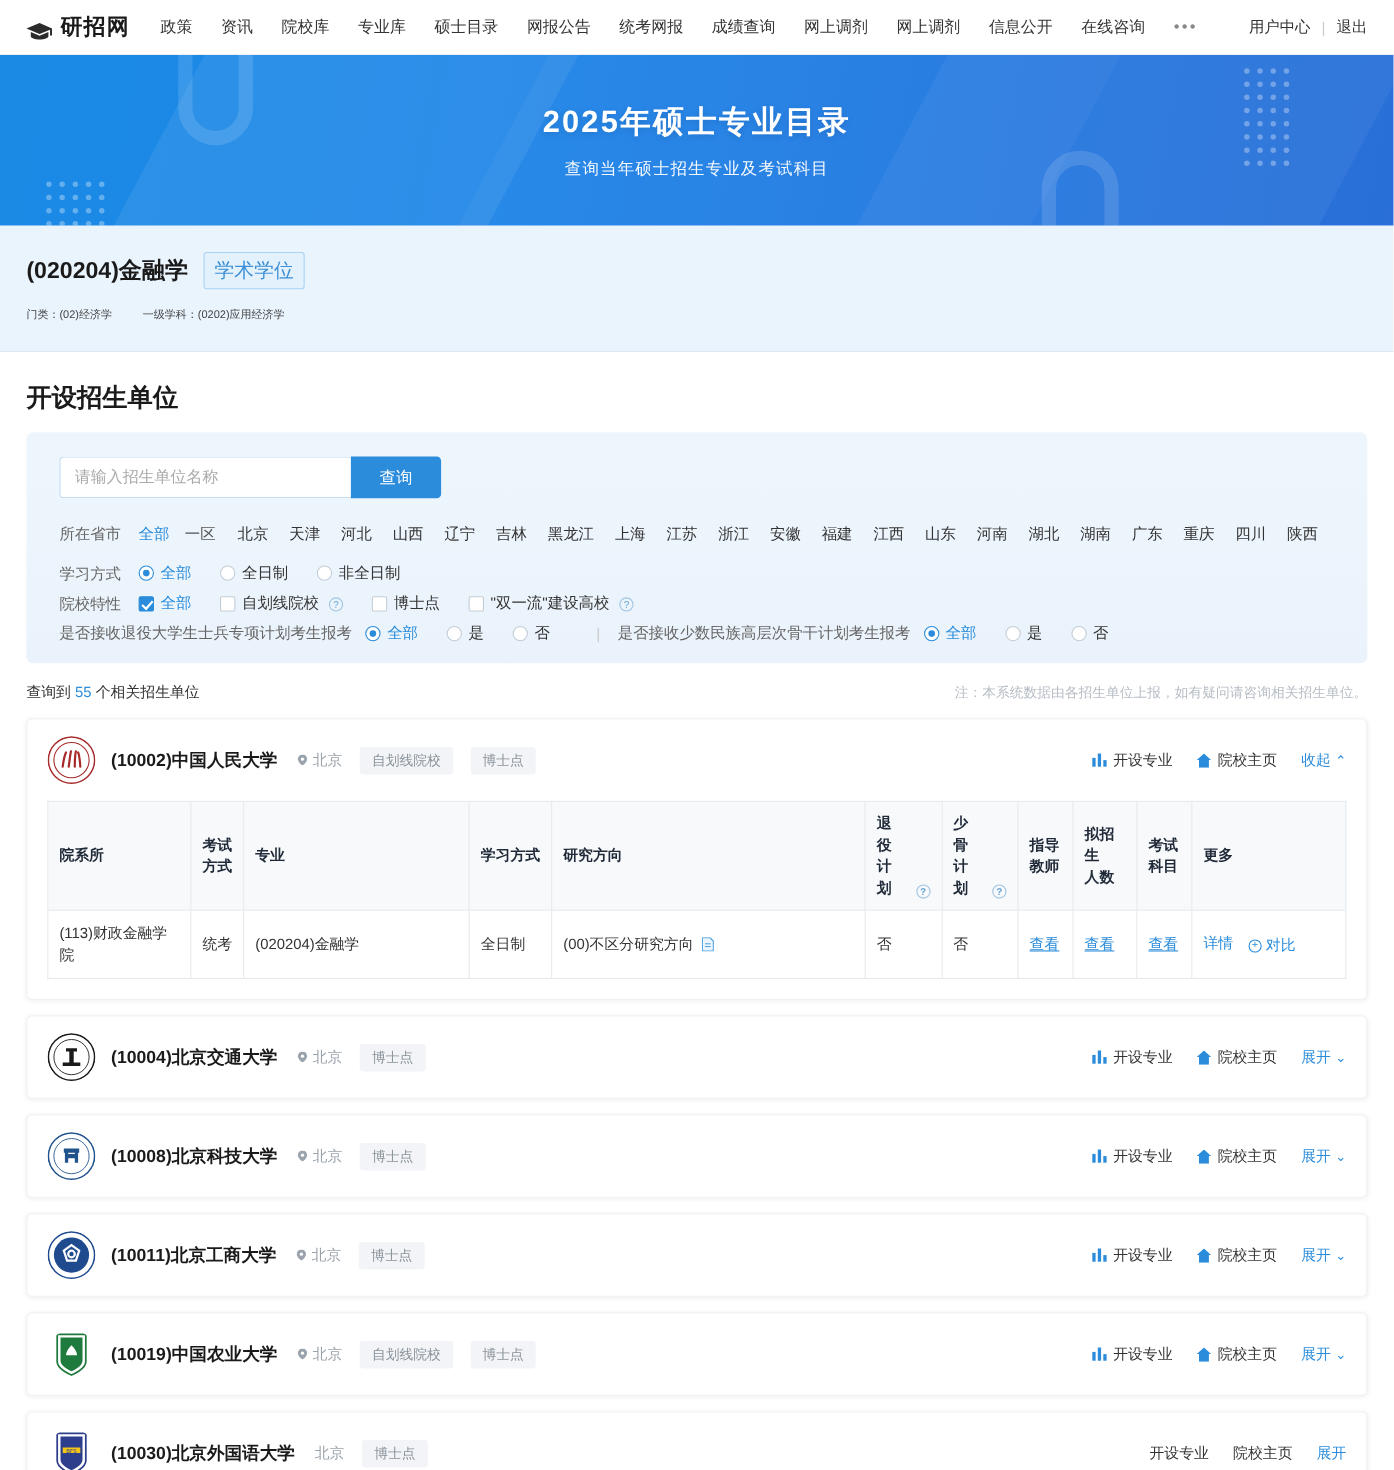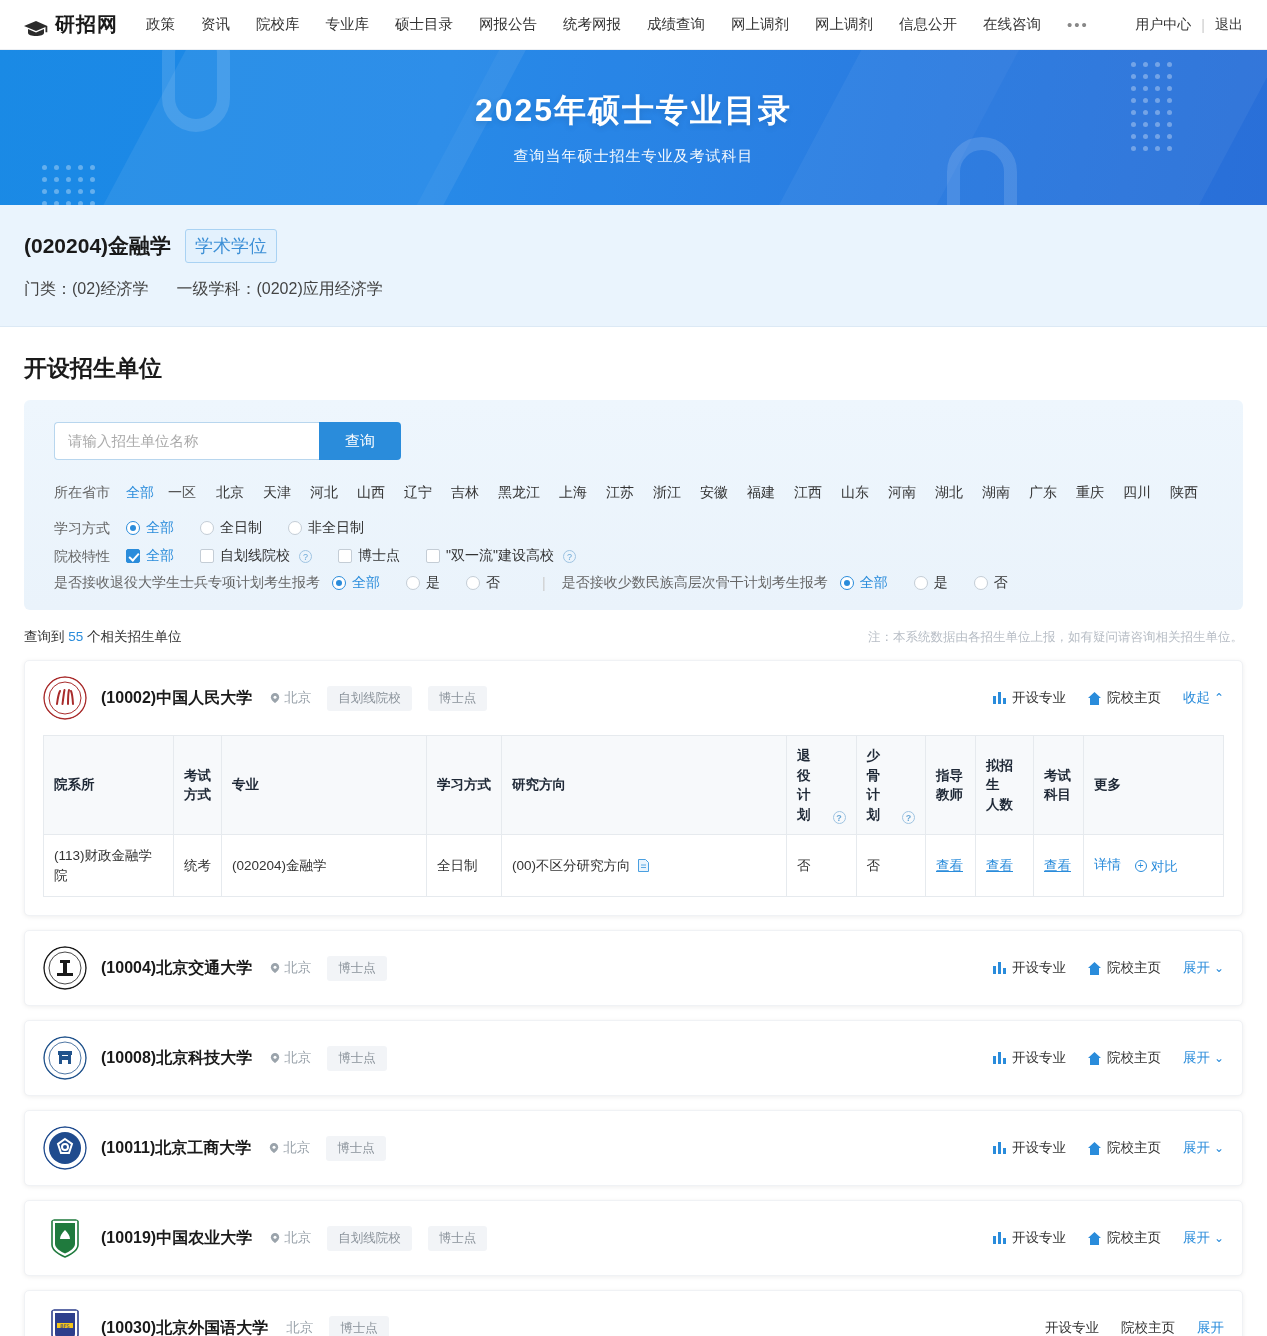--- a/index.html
+++ b/index.html
@@ -68,41 +68,41 @@
   }
   .ring-a { width: 68px; height: 112px; border-radius: 40px; top: -30px; left: 162px; }
   .ring-b { width: 70px; height: 110px; border-radius: 40px; bottom: -42px; right: 250px; }
   .dotgrid {
     position: absolute; display: grid; gap: 7px;
   }
   .dotgrid i { display:block; width: 5px; height: 5px; border-radius: 50%; background: rgba(255,255,255,0.32); }
   .dg-left { left: 42px; top: 115px; grid-template-columns: repeat(5, 5px); grid-template-rows: repeat(6, 5px); }
   .dg-right { right: 95px; top: 12px; grid-template-columns: repeat(4, 5px); grid-template-rows: repeat(8, 5px); }
   .banner h1 {
-    color: #fff; font-size: 32px; font-weight: bold; letter-spacing: 2px;
+    color: #fff; font-size: 28px; font-weight: bold; letter-spacing: 2px;
     text-shadow: 0 2px 6px rgba(0,0,0,0.12); position: relative; z-index: 2;
   }
   .banner .sub {
     color: rgba(255,255,255,0.95); font-size: 15px; margin-top: 14px;
     position: relative; z-index: 2; letter-spacing: 1px;
   }
 
   
   .major-info {
     background: #eaf4fd;
     padding: 24px 24px 26px 24px;
     border-bottom: 1px solid #dce9f5;
   }
   .major-title-row { display: flex; align-items: center; gap: 14px; }
   .major-title { font-size: 21px; font-weight: bold; color: #1a1a1a; }
   .degree-badge {
     border: 1px solid #a9d2f3; color: #3c8fd6; background: #e3f1fd;
     font-size: 18px; padding: 4px 9px; border-radius: 3px;
   }
-  .major-meta { margin-top: 16px; font-size: 16px; color: #444; display: flex; gap: 28px; }
+  .major-meta { margin-top: 16px; font-size: 10px; color: #444; display: flex; gap: 28px; }
 
   
   .section { padding: 0 24px; }
   .section-title {
     font-size: 23px; font-weight: bold; color: #1a1a1a;
     margin: 26px 0 16px 0;
   }
   .filter-panel {
     background: linear-gradient(180deg, #eef6fd 0%, #eaf3fb 100%);
     border-radius: 6px;

